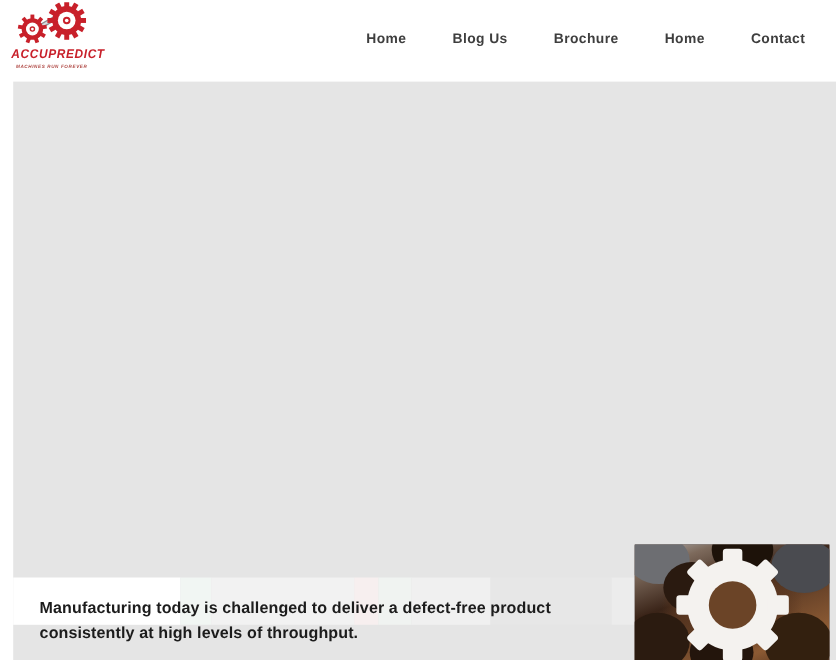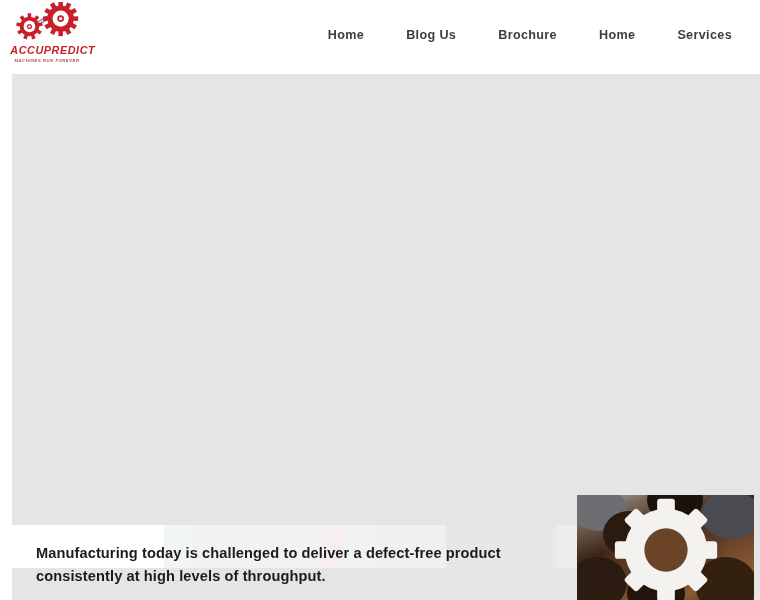--- a/index.html
+++ b/index.html
@@ -239,21 +239,21 @@
     <a class="nav-link" href="#">
       <span>Blog Us</span>
     </a>
     <a class="nav-link" href="#">
       <span>Brochure</span>
     </a>
     <a class="nav-link" href="#">
       <span>Home</span>
     </a>
     <a class="nav-link" href="#">
-      <span>Services</span>
+      <span>Contact</span>
     </a>
   </nav>
 </header>
 
 <main class="page-body">
 
   <div class="skeleton-bands">
       <div class="band" style="width: 152px; background: rgb(255, 255, 255);"></div>
       <div class="band" style="width: 28px; background: rgb(241, 246, 243);"></div>
       <div class="band" style="width: 130px; background: rgb(242, 242, 242);"></div>

